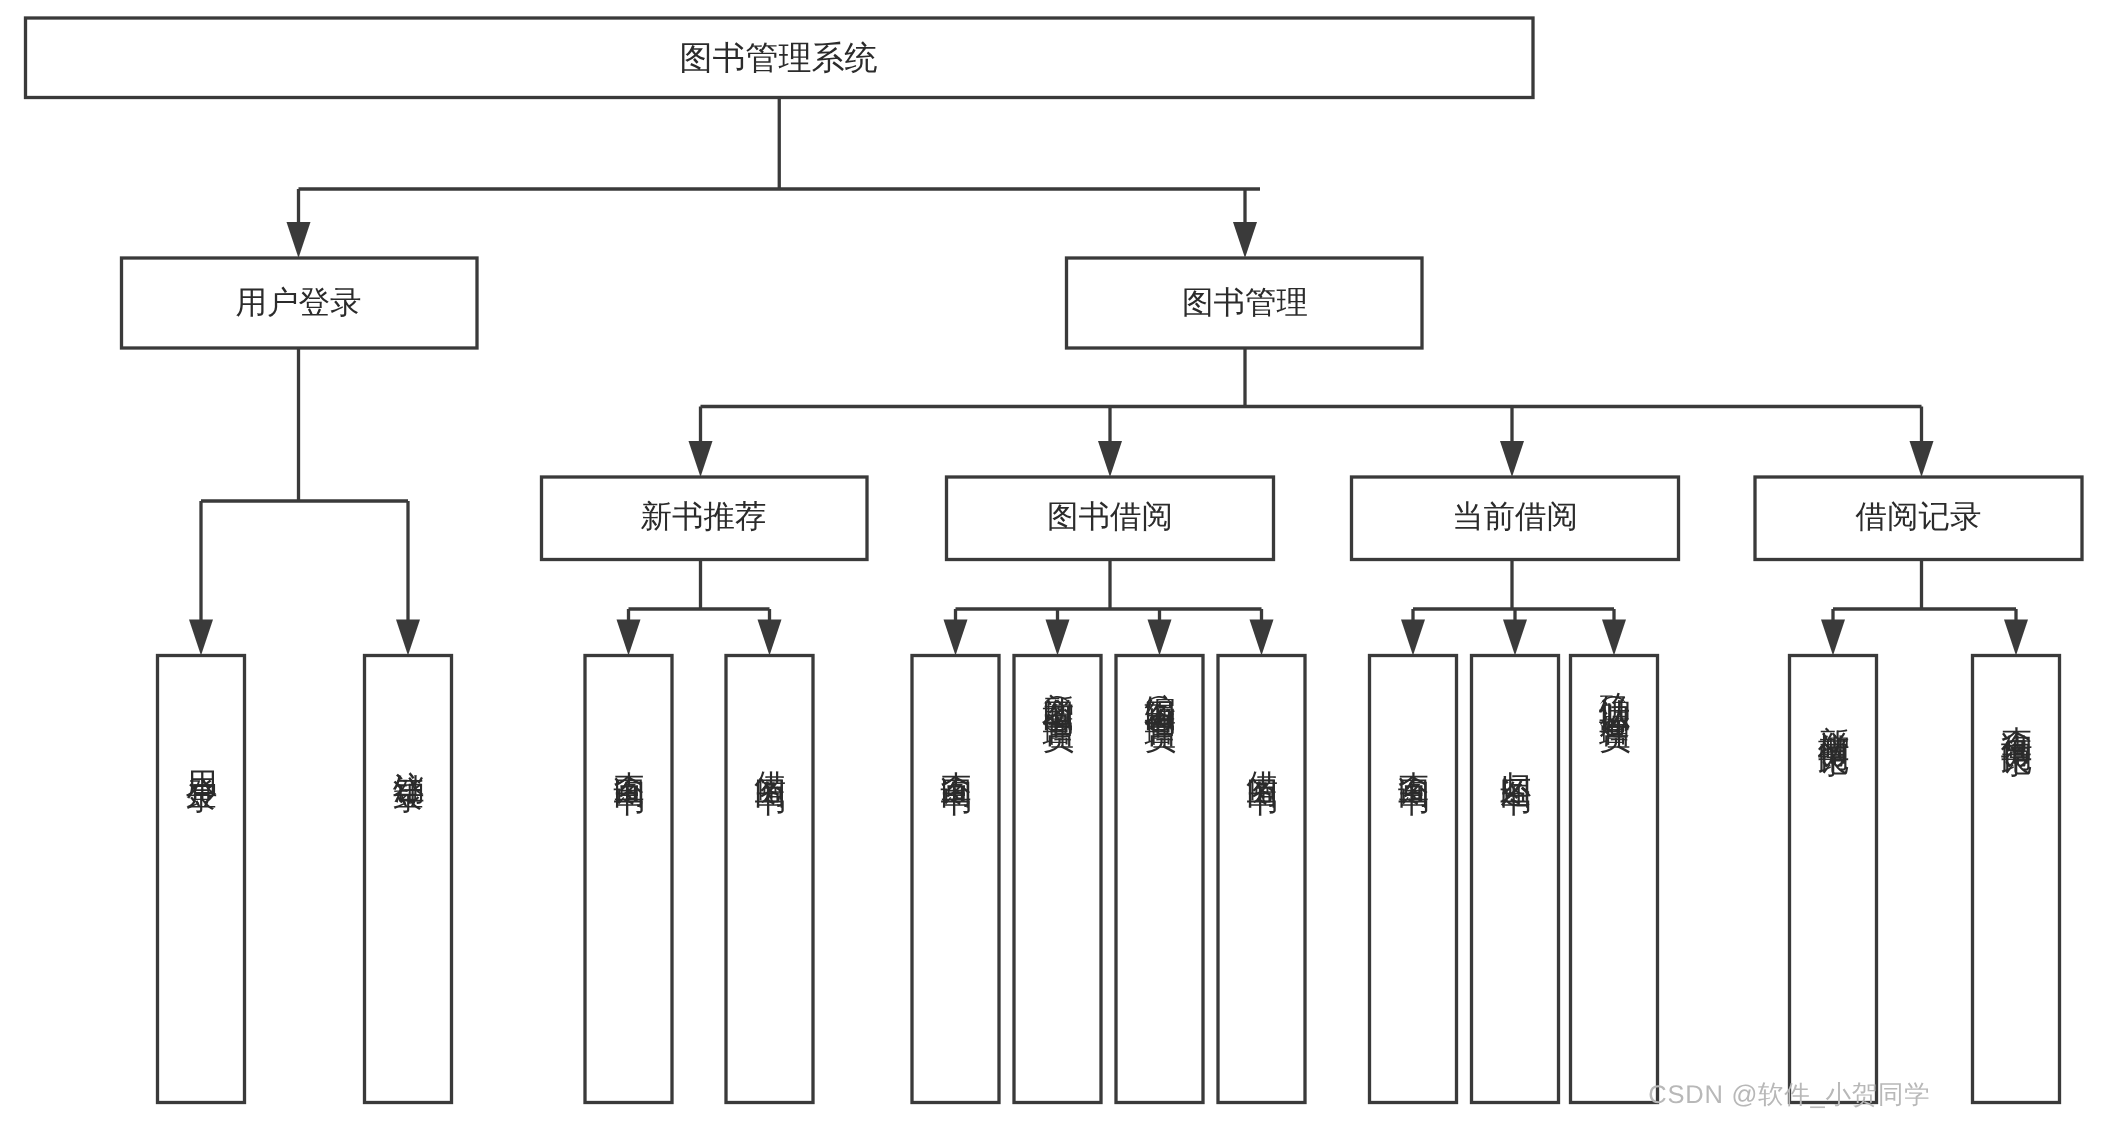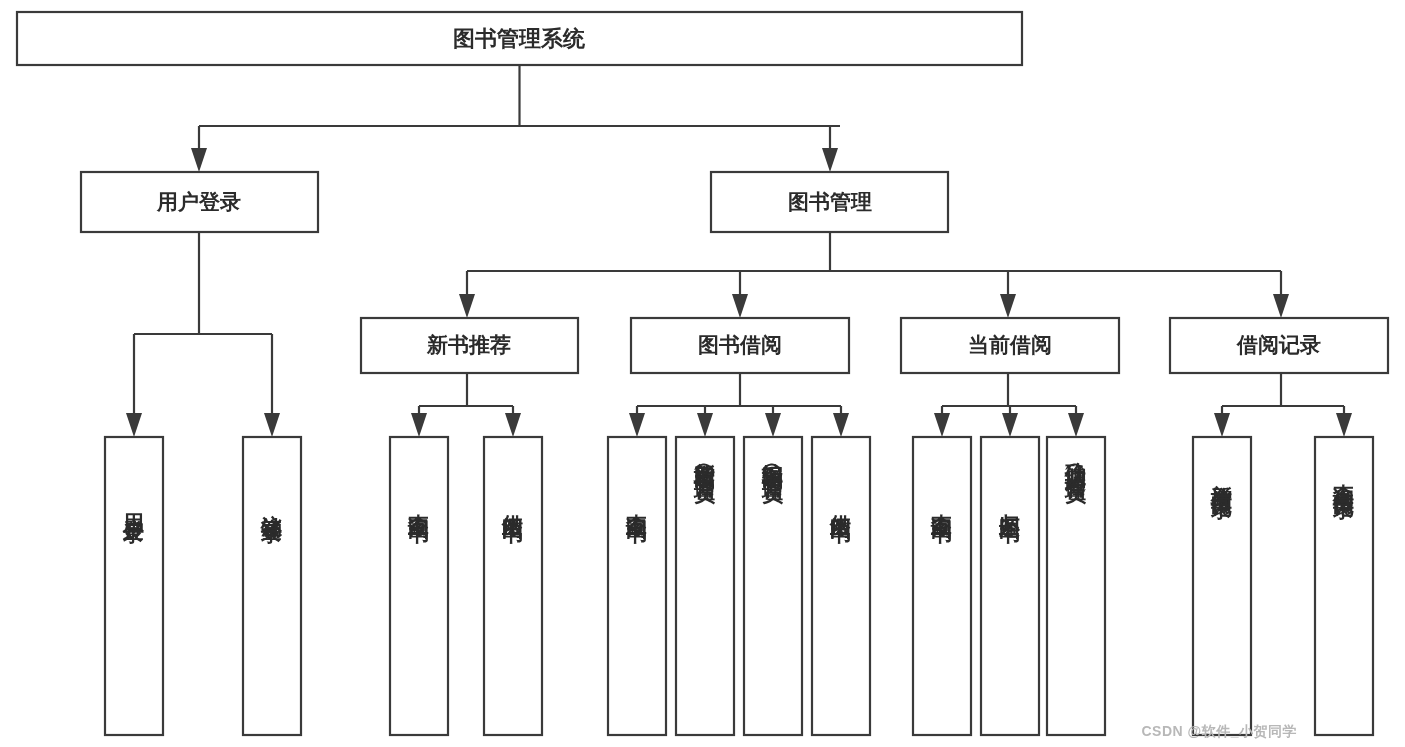--- a/index.html
+++ b/index.html
@@ -3,21 +3,21 @@
 <meta charset="utf-8">
 <title>图书管理系统 功能结构图</title>
 <style>
   html,body{margin:0;padding:0;}
   body{
     width:1405px;height:747px;
     background:#ffffff;
     font-family:"Liberation Sans","DejaVu Sans",sans-serif;
     overflow:hidden;
   }
-  #diagram-root{position:relative;width:1297px;height:747px;font-weight:bold;}
+  #diagram-root{position:relative;width:1297px;height:747px;}
   svg#tree{position:absolute;top:0;left:0;width:1405px;height:747px;}
 
   .node-box{
     fill:#ffffff;
     stroke:#3a3a3a;
     stroke-width:2.2;
   }
   .connector{
     fill:none;
     stroke:#3a3a3a;
@@ -52,24 +52,24 @@
     letter-spacing:3px;
     color:#2b2b2b;
     white-space:nowrap;
   }
   .leaf-text.short{padding-top:60px;}
   .leaf-text.mid{padding-top:30px;}
   .leaf-text.tall{padding-top:8px;}
 
   .watermark{
     position:absolute;
-    right:0;
+    right:10px;
     bottom:6px;
     font-family:"Liberation Sans","DejaVu Sans",sans-serif;
-    font-size:14px;
+    font-size:17px;
     color:#b8b8b8;
     letter-spacing:0.5px;
     white-space:nowrap;
   }
 </style>
 </head>
 <body>
 
 <div id="diagram-root">
 

